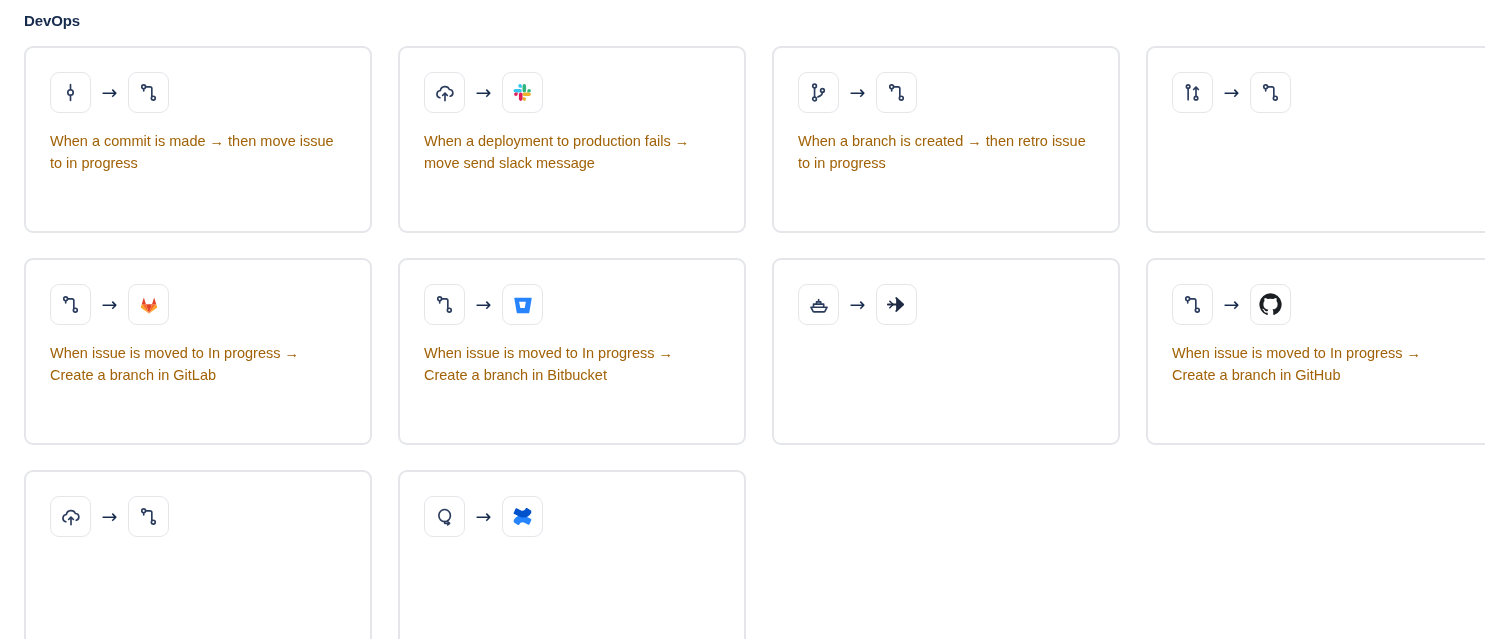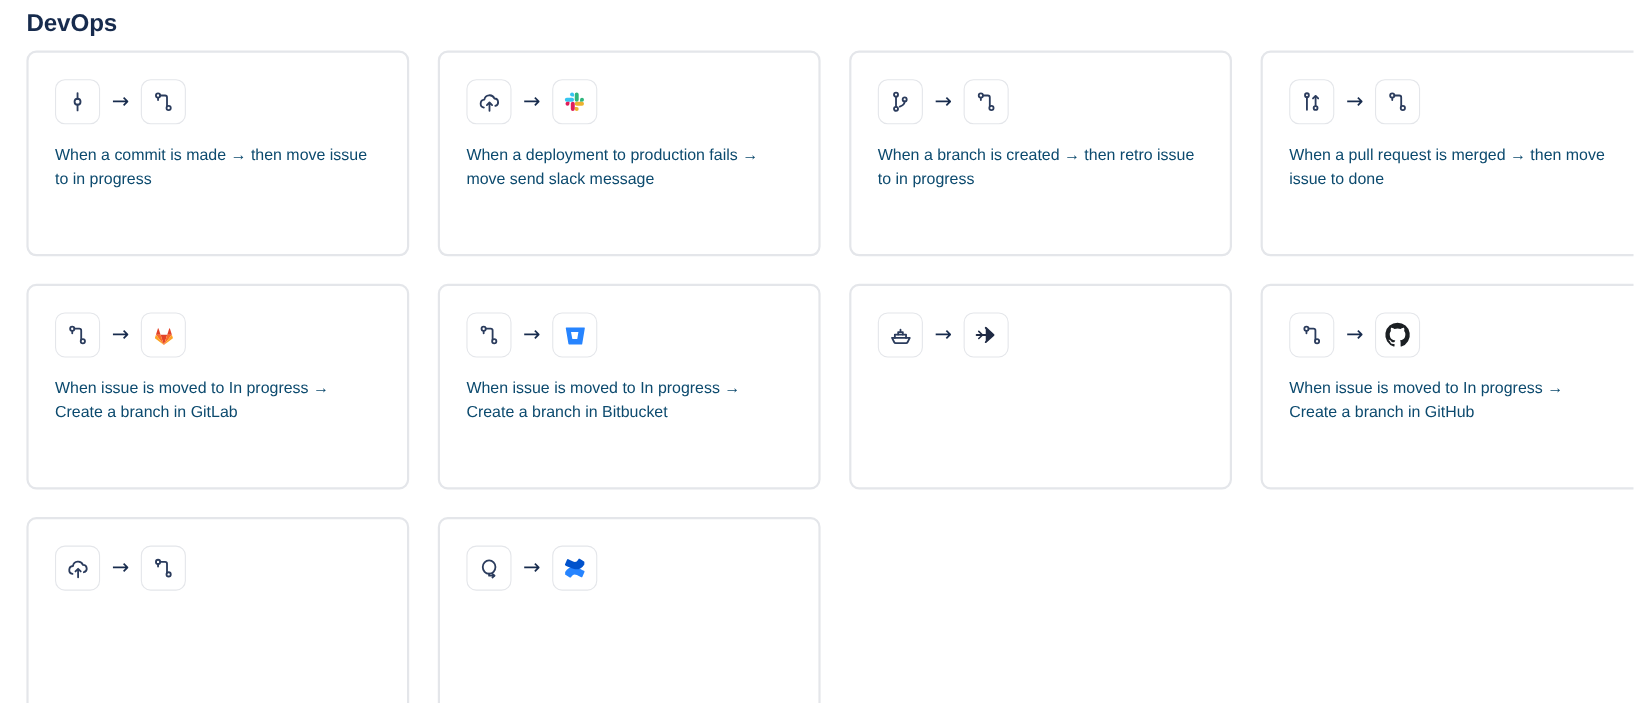--- a/index.html
+++ b/index.html
@@ -9,21 +9,21 @@
     background: #ffffff;
     width: 1485px;
     height: 639px;
     overflow: hidden;
     font-family: "Liberation Sans", sans-serif;
   }
   .page {
     padding: 10px 24px 0 24px;
   }
   .section-title {
-    font-size: 22px;
+    font-size: 15px;
     font-weight: bold;
     color: #172b4d;
     letter-spacing: -0.1px;
     margin: 0 0 14px 0;
     line-height: 22px;
   }
   .grid {
     display: grid;
     grid-template-columns: repeat(4, 348px);
     gap: 25px 26px;
@@ -59,21 +59,21 @@
     font-size: 19px;
     line-height: 1;
     flex: none;
     width: 19px;
     text-align: center;
     font-family: "DejaVu Sans", sans-serif;
   }
   .card-text {
     font-size: 14.5px;
     line-height: 22px;
-    color: #0c4a6e;
+    color: #a16207;
     max-width: 300px;
     font-family: "Liberation Sans", sans-serif;
   }
 </style>
 </head>
 <body>
 
 <div class="page">
 
   <h2 class="section-title">DevOps</h2>
@@ -159,21 +159,20 @@
         </span>
         <span class="arrow-sep">→</span>
         <span class="icon-tile">
           <svg width="21" height="21" viewBox="0 0 24 24" fill="none" stroke="#2b3c5d" stroke-width="1.9" stroke-linecap="round">
             <circle cx="6.5" cy="5.5" r="2.2"></circle>
               <circle cx="17.5" cy="18.5" r="2.2"></circle>
             <path d="M8.7 5.5h5.1a2 2 0 0 1 2 2v9.2M6.5 7.7v2.6"></path>
           </svg>
         </span>
       </div>
-      <div class="card-text">When a pull request is merged → then move issue to done</div>
     </div>
 
     <div class="card">
       <div class="card-icons">
         <span class="icon-tile">
           <svg width="21" height="21" viewBox="0 0 24 24" fill="none" stroke="#2b3c5d" stroke-width="1.9" stroke-linecap="round">
             <circle cx="6.5" cy="5.5" r="2.2"></circle>
               <circle cx="17.5" cy="18.5" r="2.2"></circle>
             <path d="M8.7 5.5h5.1a2 2 0 0 1 2 2v9.2M6.5 7.7v2.6"></path>
           </svg>

